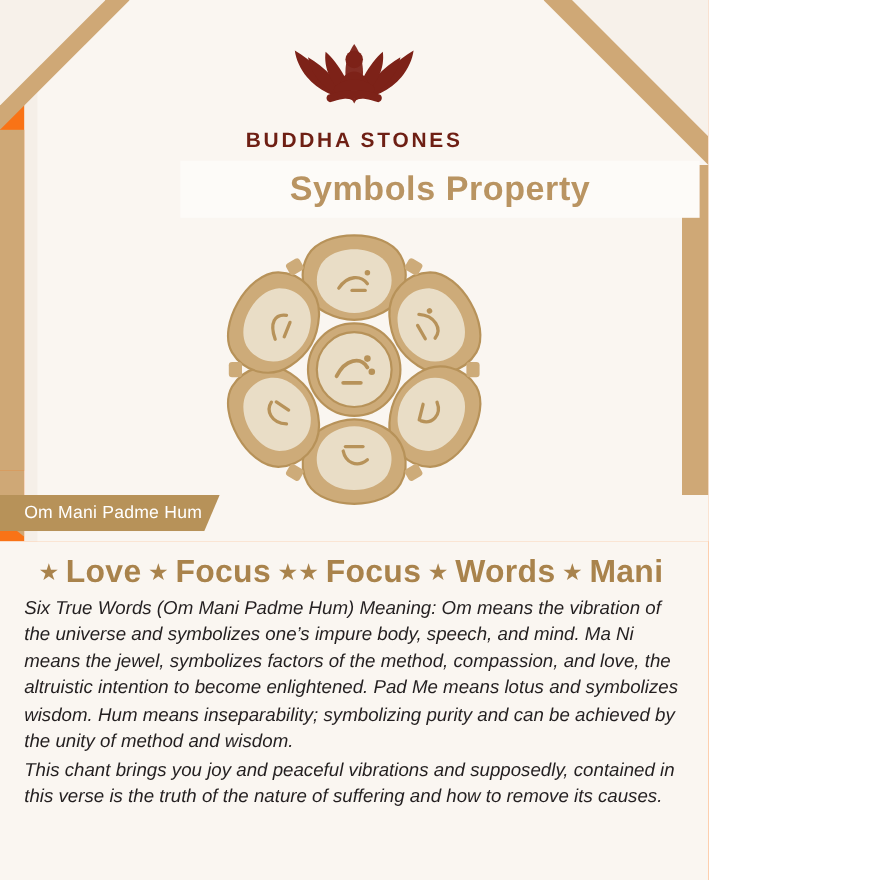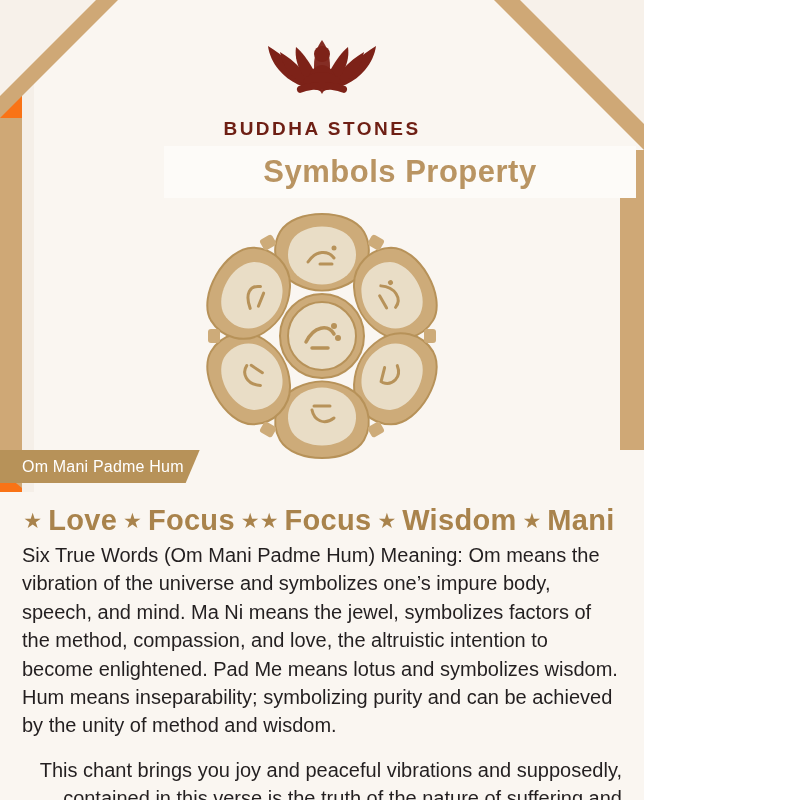--- a/index.html
+++ b/index.html
@@ -178,30 +178,30 @@
     color: #a9834c;
     padding: 0 6px;
     letter-spacing: 0.3px;
   }
   .star {
     font-size: 21px;
     color: #a9834c;
     line-height: 1;
   }
   .paragraph {
-    font-size: 20px;
+    font-size: 17px;
     line-height: 1.42;
     color: #231f20;
     margin: 0;
     padding: 0 2px;
     text-align: left;
+    font-style: italic;
   }
   .paragraph + .paragraph {
-    margin-top: 16px;
-    text-align: right;
+    margin-top: 2px;
   }
 </style>
 </head>
 <body>
 
 <div class="page">
 
   <div class="inner-panel"></div>
   <div class="inner-panel-2"></div>
 
@@ -360,21 +360,21 @@
   <div class="body-area">
     <div class="keywords">
       <span class="star">★</span>
       <span class="kw">Love</span>
       <span class="star">★</span>
       <span class="kw">Focus</span>
       <span class="star">★</span>
       <span class="star">★</span>
       <span class="kw">Focus</span>
       <span class="star">★</span>
-      <span class="kw">Wisdom</span>
+      <span class="kw">Words</span>
       <span class="star">★</span>
       <span class="kw">Mani</span>
     </div>
     <p class="paragraph">Six True Words (Om Mani Padme Hum) Meaning: Om means the vibration of the universe and symbolizes one’s impure body, speech, and mind. Ma Ni means the jewel, symbolizes factors of the method, compassion, and love, the altruistic intention to become enlightened. Pad Me means lotus and symbolizes wisdom. Hum means inseparability; symbolizing purity and can be achieved by the unity of method and wisdom.</p>
     <p class="paragraph">This chant brings you joy and peaceful vibrations and supposedly, contained in this verse is the truth of the nature of suffering and how to remove its causes.</p>
   </div>
 
 </div>
 
 </body></html>

